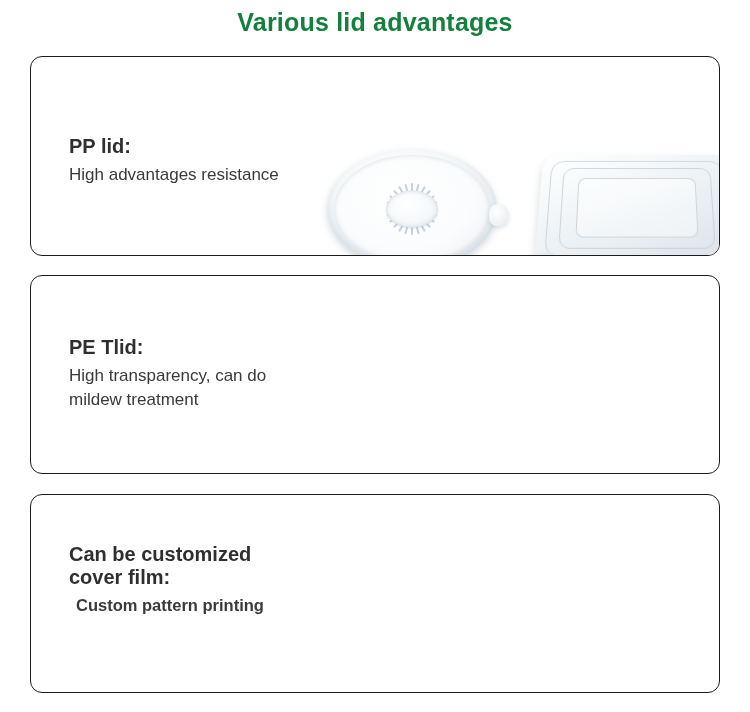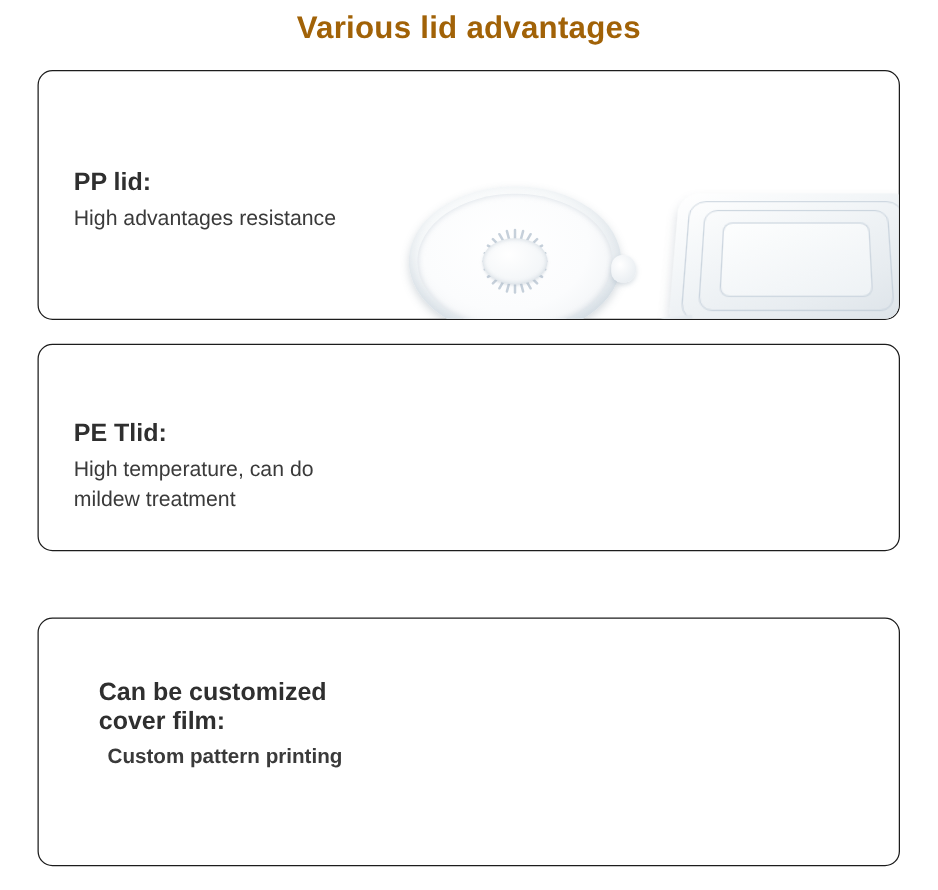--- a/index.html
+++ b/index.html
@@ -25,63 +25,63 @@
   
   .page-title {
     position: absolute;
     top: 8px;
     left: 0;
     width: 750px;
     text-align: center;
     font-size: 25px;
     font-weight: bold;
     letter-spacing: 0.2px;
-    color: #a16207;
+    color: #15803d;
     font-family: "Liberation Sans", sans-serif;
   }
 
   
   .card {
     position: absolute;
     left: 30px;
     width: 690px;
     border: 1.3px solid #1c1c1c;
     border-radius: 12px;
     background: #ffffff;
     box-sizing: border-box;
     overflow: hidden;
   }
   #card-pp  { top: 56px;  height: 200px; }
-  #card-pet { top: 275px; height: 166px; }
+  #card-pet { top: 275px; height: 199px; }
   #card-foil{ top: 494px; height: 199px; }
 
   .card-text {
     position: absolute;
-    left: 28px;
+    left: 38px;
     z-index: 5;
   }
   .card-heading {
     font-size: 20px;
     font-weight: bold;
     color: #2f2f2f;
     line-height: 1.16;
     margin: 0 0 5px 0;
     white-space: pre-line;
   }
   .card-sub {
     font-size: 17px;
     font-weight: normal;
     color: #3a3a3a;
     line-height: 1.42;
     margin: 0;
     white-space: pre-line;
   }
   #pp-text  { top: 78px; }
   #pet-text { top: 60px; }
-  #foil-text{ top: 48px; margin-left: 20px; }
+  #foil-text{ top: 48px; }
   #foil-text .card-sub { padding-left: 7px; font-size: 16.5px; font-weight: bold; }
 
   
   .art {
     position: absolute;
     top: 0; left: 0;
     width: 100%; height: 100%;
     pointer-events: none;
   }
   .prod { position: absolute; }
@@ -205,21 +205,21 @@
         <div class="corner-tab"></div>
       </div>
 
     </div>
   </div>
 
   <div class="card" id="card-pet">
 
     <div class="card-text" id="pet-text">
       <div class="card-heading">PE Tlid:</div>
-      <div class="card-sub">High temperature, can do
+      <div class="card-sub">High transparency, can do
 mildew treatment</div>
     </div>
 
     <div class="art">
 
       
 
       
 
       

